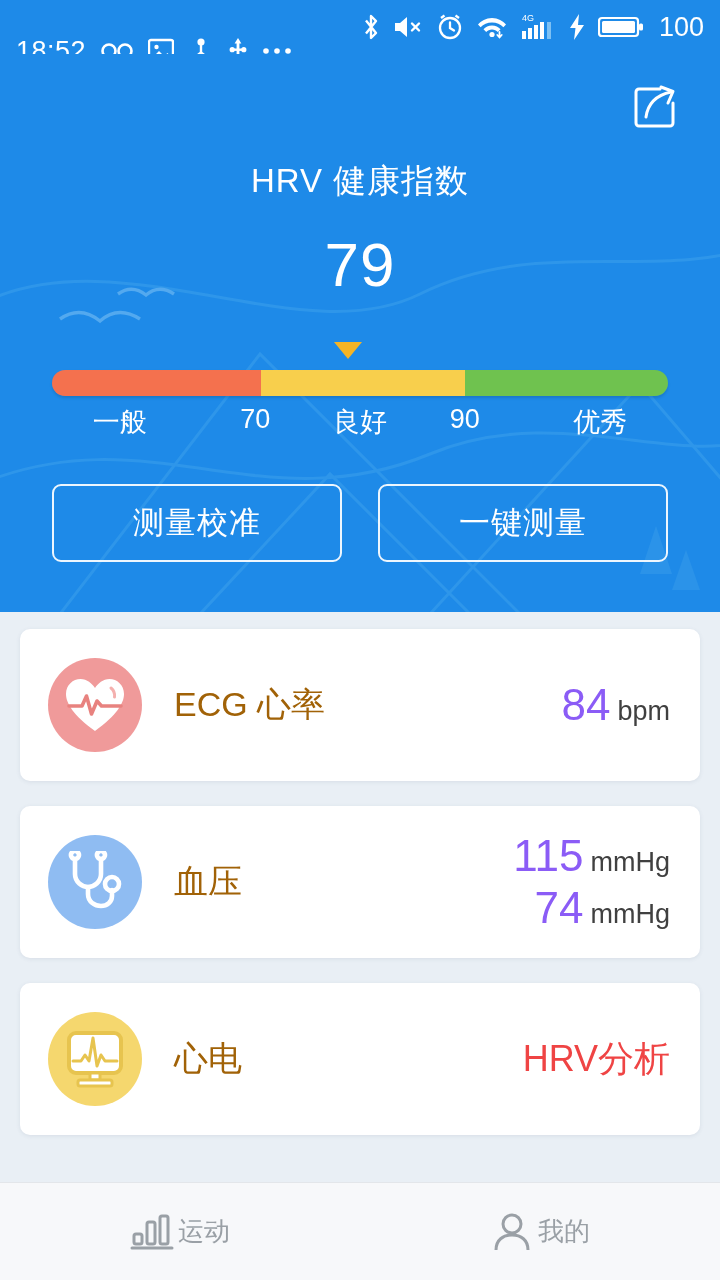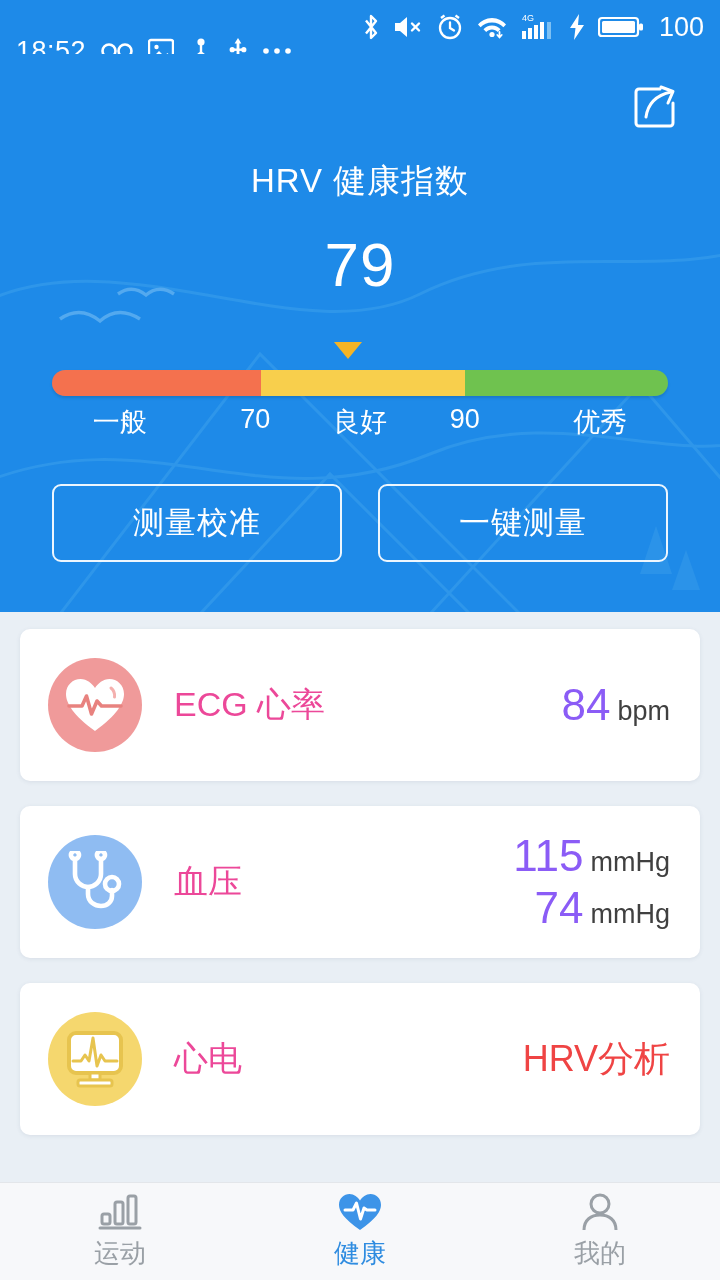--- a/index.html
+++ b/index.html
@@ -77,35 +77,35 @@
 
   
   .cards { flex:1 1 auto; background:#e9eff5; padding:17px 20px 0 20px; }
   .card {
     background:#ffffff; border-radius:10px; height:152px;
     display:flex; align-items:center; padding:0 30px 0 28px;
     margin-bottom:25px; box-shadow:0 1px 4px rgba(60,80,110,0.10);
   }
   .card-icon { width:94px; height:94px; border-radius:50%; flex:0 0 94px;
                display:flex; align-items:center; justify-content:center; }
-  .card-label { margin-left:32px; font-size:34px; color:#ec4899; flex:1 1 auto; }
+  .card-label { margin-left:32px; font-size:34px; color:#a16207; flex:1 1 auto; }
   .card-values { text-align:right; display:flex; flex-direction:column;
                  align-items:flex-end; justify-content:center; }
   .vrow { display:flex; align-items:baseline; justify-content:flex-end; }
   .vnum { font-size:44px; color:#8b5cf6; }
   .vunit { font-size:27px; color:#404040; margin-left:7px; }
   .vtext { font-size:36px; color:#ef4444; }
   .vrow + .vrow { margin-top:2px; }
 
   
   .tabbar {
     flex:0 0 98px; background:#f7f8fa; border-top:1px solid #e3e6ea;
     display:flex; align-items:center;
   }
-  .tab { flex:1 1 0; display:flex; flex-direction:column;
+  .tab { flex:1 1 0; display:flex; flex-direction:row;
          align-items:center; justify-content:center; gap:4px; }
   .tab-label { font-size:26px; color:#9aa0a6; }
   .tab.active .tab-label { color:#2f8ce0; }
 </style>
 </head>
 <body>
 
 <div id="app">
 
   <div class="statusbar">
@@ -347,29 +347,20 @@
         <svg width="44" height="40" viewBox="0 0 44 40" fill="none" stroke="#9aa0a6" stroke-width="3">
           <rect x="4" y="22" width="8" height="10" rx="2"></rect>
           <rect x="17" y="10" width="8" height="22" rx="2"></rect>
           <rect x="30" y="4" width="8" height="28" rx="2"></rect>
           <path d="M2 36 L42 36" stroke-linecap="round"></path>
         </svg>
       </span>
       <span class="tab-label">运动</span>
     </div>
 
-    <div class="tab active">
-      <span class="ic">
-        <svg width="44" height="40" viewBox="0 0 44 40">
-          <path d="M22 38 C6 27 1 19 1 13 C1 6 6 2 11.5 2 C16 2 19.8 5 22 8.5 C24.2 5 28 2 32.5 2 C38 2 43 6 43 13 C43 19 38 27 22 38 Z" fill="#3d94e8"></path>
-          <path d="M7 18 L15 18 L18.5 11 L22.5 27 L26 16 L29 18 L37 18" fill="none" stroke="#ffffff" stroke-width="3" stroke-linejoin="round" stroke-linecap="round"></path>
-        </svg>
-      </span>
-      <span class="tab-label">健康</span>
-    </div>
 
 
     <div class="tab">
       <span class="ic">
         <svg width="44" height="40" viewBox="0 0 44 40" fill="none" stroke="#9aa0a6" stroke-width="3">
           <circle cx="22" cy="12" r="9"></circle>
           <path d="M6 38 C6 28 13 23 22 23 C31 23 38 28 38 38"></path>
         </svg>
       </span>
       <span class="tab-label">我的</span>

